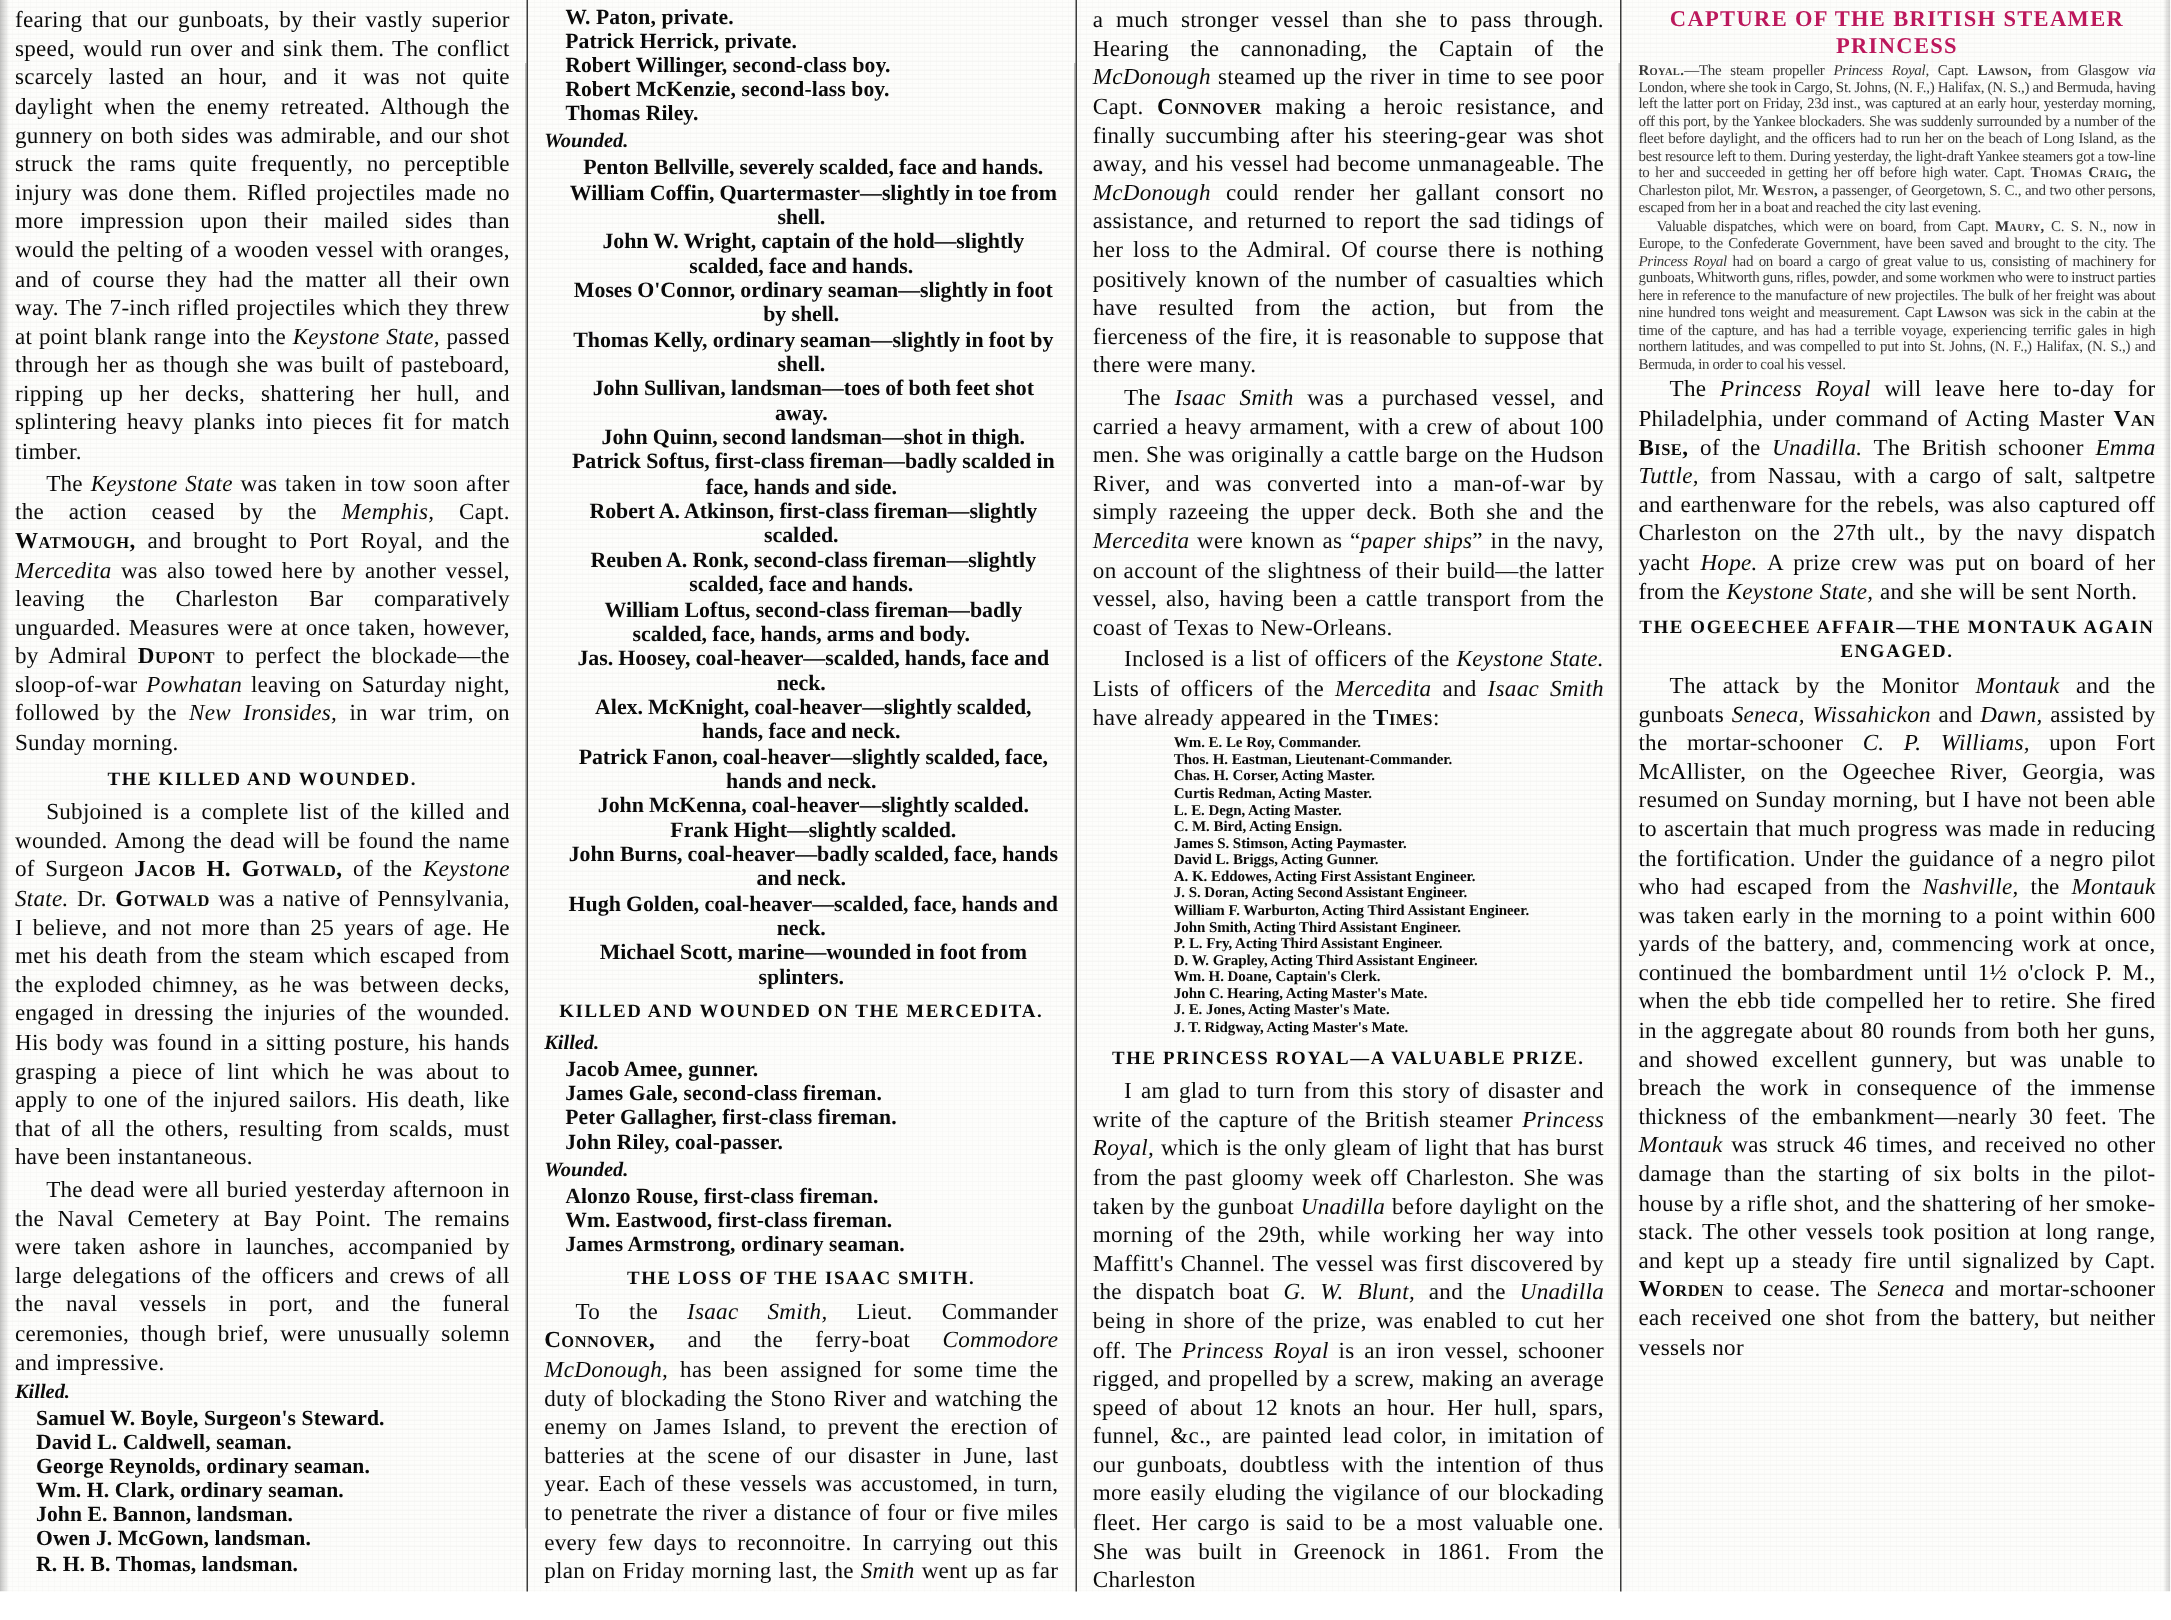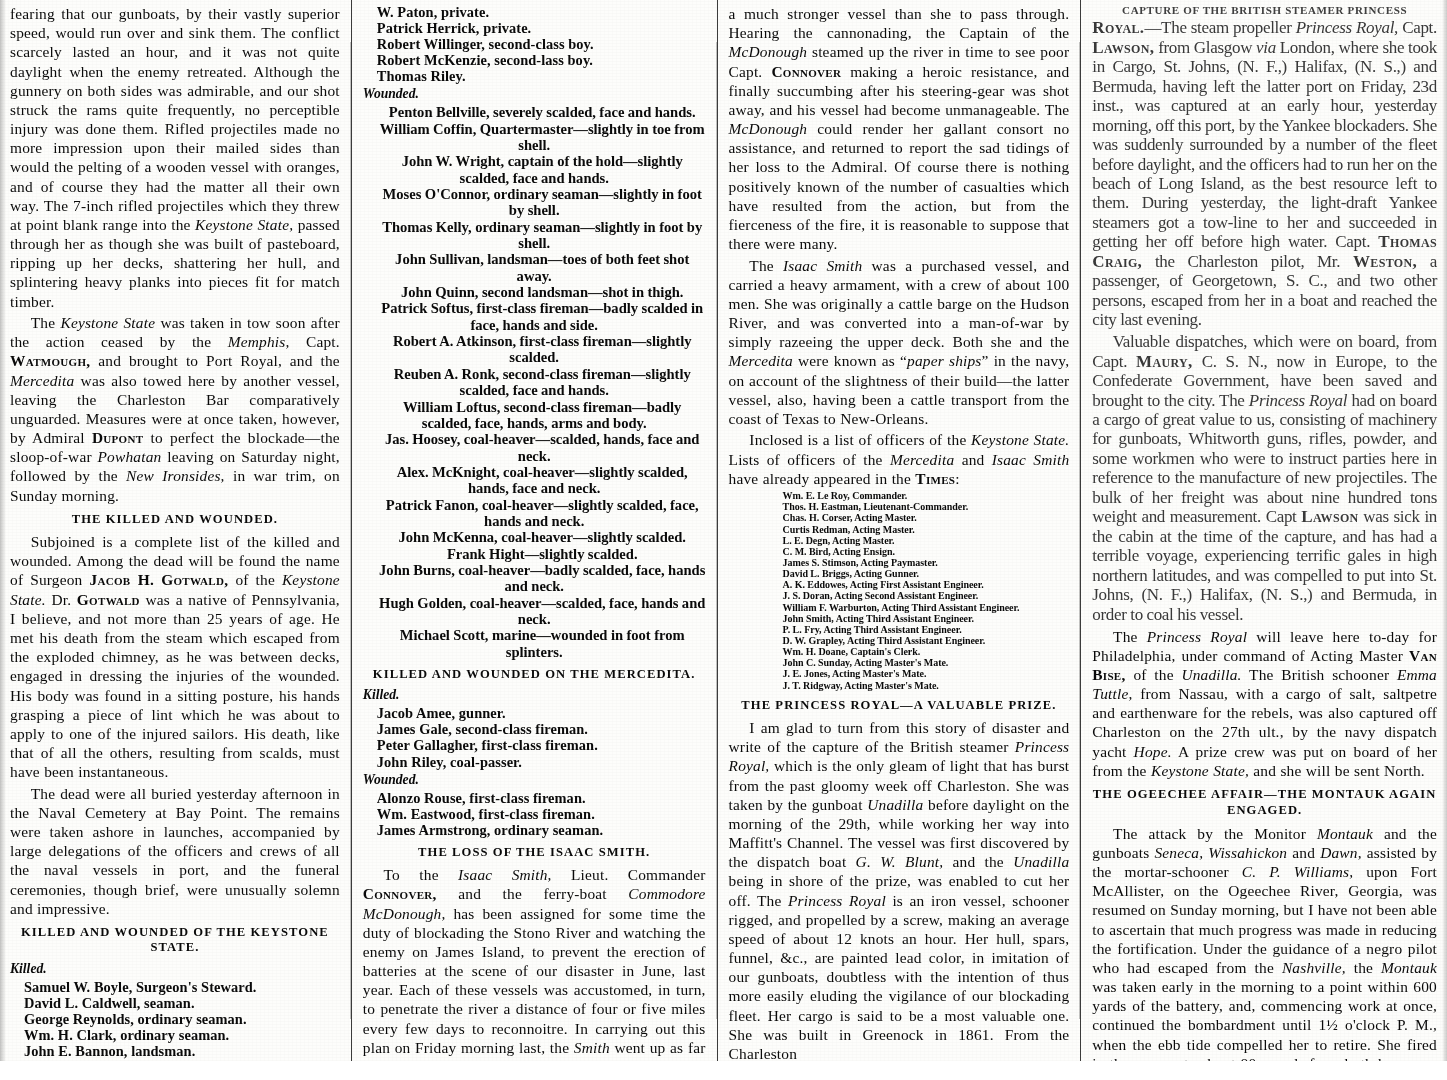--- a/index.html
+++ b/index.html
@@ -137,33 +137,33 @@
 
   i, .it { font-style: italic; }
   .sc {
     font-variant: small-caps;
     font-weight: bold;
     letter-spacing: 0.02em;
   }
 
   
   .faded p {
-    font-size: 17px;
+    font-size: 10px;
     line-height: 1.145;
     letter-spacing: -0.018em;
     word-spacing: -0.02em;
     color: #2b2b2b;
     opacity: 0.93;
     text-indent: 0;
     filter: blur(0.22px);
   }
   .faded .hd {
-    color: #404040;
-    text-indent: 0;
-    font-size: 11px;
+    color: #be185d;
+    text-indent: 0;
+    font-size: 15px;
     margin: 0 0 1px 0;
     letter-spacing: 0.06em;
   }
   .faded p.ind { text-indent: 1.2em; }
 
   .grain {
     position: absolute;
     inset: 0;
     pointer-events: none;
     opacity: 0.055;
@@ -192,21 +192,20 @@
     <p class="noindent"><span>fearing that our gunboats, by their vastly superior speed, would run over and sink them. The conflict scarcely lasted an hour, and it was not quite daylight when the enemy retreated. Although the gunnery on both sides was admirable, and our shot struck the rams quite frequently, no perceptible injury was done them. Rifled projectiles made no more impression upon their mailed sides than would the pelting of a wooden vessel with oranges, and of course they had the matter all their own way. The 7-inch rifled projectiles which they threw at point blank range into the</span> <i>Keystone State,</i> <span>passed through her as though she was built of pasteboard, ripping up her decks, shattering her hull, and splintering heavy planks into pieces fit for match timber.</span></p>
 
     <p><span>The</span> <i>Keystone State</i> <span>was taken in tow soon after the action ceased by the</span> <i>Memphis,</i> <span>Capt.</span> <span class="sc">Watmough,</span> <span>and brought to Port Royal, and the</span> <i>Mercedita</i> <span>was also towed here by another vessel, leaving the Charleston Bar comparatively unguarded. Measures were at once taken, however, by Admiral</span> <span class="sc">Dupont</span> <span>to perfect the blockade—the sloop-of-war</span> <i>Powhatan</i> <span>leaving on Saturday night, followed by the</span> <i>New Ironsides,</i> <span>in war trim, on Sunday morning.</span></p>
 
     <div class="hd">THE KILLED AND WOUNDED.</div>
 
     <p><span>Subjoined is a complete list of the killed and wounded. Among the dead will be found the name of Surgeon</span> <span class="sc">Jacob H. Gotwald,</span> <span>of the</span> <i>Keystone State.</i> <span>Dr.</span> <span class="sc">Gotwald</span> <span>was a native of Pennsylvania, I believe, and not more than 25 years of age. He met his death from the steam which escaped from the exploded chimney, as he was between decks, engaged in dressing the injuries of the wounded. His body was found in a sitting posture, his hands grasping a piece of lint which he was about to apply to one of the injured sailors. His death, like that of all the others, resulting from scalds, must have been instantaneous.</span></p>
 
     <p>The dead were all buried yesterday afternoon in the Naval Cemetery at Bay Point. The remains were taken ashore in launches, accompanied by large delegations of the officers and crews of all the naval vessels in port, and the funeral ceremonies, though brief, were unusually solemn and impressive.</p>
 
-    <div class="hd">KILLED AND WOUNDED OF THE KEYSTONE STATE.</div>
     <div class="subhd">Killed.</div>
 
     <ul class="namelist">
       <li>Samuel W. Boyle, Surgeon's Steward.</li>
       <li>David L. Caldwell, seaman.</li>
       <li>George Reynolds, ordinary seaman.</li>
       <li>Wm. H. Clark, ordinary seaman.</li>
       <li>John E. Bannon, landsman.</li>
       <li>Owen J. McGown, landsman.</li>
       <li>R. H. B. Thomas, landsman.</li>
@@ -289,21 +288,21 @@
       <li>C. M. Bird, Acting Ensign.</li>
       <li>James S. Stimson, Acting Paymaster.</li>
       <li>David L. Briggs, Acting Gunner.</li>
       <li>A. K. Eddowes, Acting First Assistant Engineer.</li>
       <li>J. S. Doran, Acting Second Assistant Engineer.</li>
       <li>William F. Warburton, Acting Third Assistant Engineer.</li>
       <li>John Smith, Acting Third Assistant Engineer.</li>
       <li>P. L. Fry, Acting Third Assistant Engineer.</li>
       <li>D. W. Grapley, Acting Third Assistant Engineer.</li>
       <li>Wm. H. Doane, Captain's Clerk.</li>
-      <li>John C. Sunday, Acting Master's Mate.</li>
+      <li>John C. Hearing, Acting Master's Mate.</li>
       <li>J. E. Jones, Acting Master's Mate.</li>
       <li>J. T. Ridgway, Acting Master's Mate.</li>
     </ul>
 
     <div class="hd">THE PRINCESS ROYAL—A VALUABLE PRIZE.</div>
 
     <p><span>I am glad to turn from this story of disaster and write of the capture of the British steamer</span> <i>Princess Royal,</i> <span>which is the only gleam of light that has burst from the past gloomy week off Charleston. She was taken by the gunboat</span> <i>Unadilla</i> <span>before daylight on the morning of the 29th, while working her way into Maffitt's Channel. The vessel was first discovered by the dispatch boat</span> <i>G. W. Blunt,</i> <span>and the</span> <i>Unadilla</i> <span>being in shore of the prize, was enabled to cut her off. The</span> <i>Princess Royal</i> <span>is an iron vessel, schooner rigged, and propelled by a screw, making an average speed of about 12 knots an hour. Her hull, spars, funnel, &amp;c., are painted lead color, in imitation of our gunboats, doubtless with the intention of thus more easily eluding the vigilance of our blockading fleet. Her cargo is said to be a most valuable one. She was built in Greenock in 1861. From the Charleston</span>  </p>
   </div>
 
   <div class="rule"></div>

